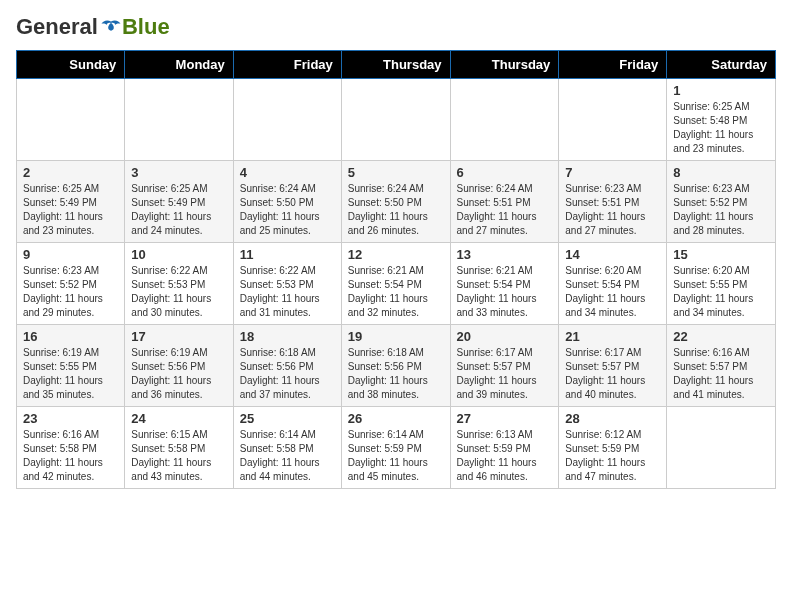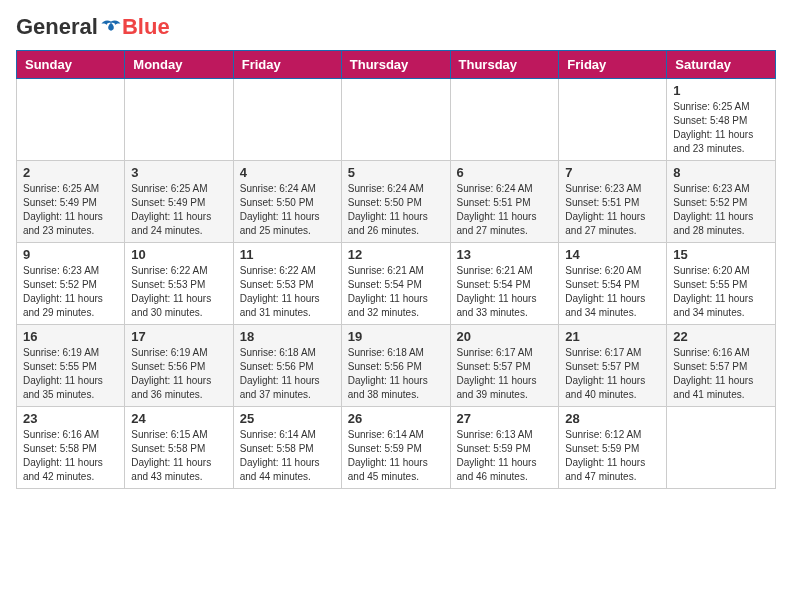--- a/index.html
+++ b/index.html
@@ -24,21 +24,21 @@
     }
     .logo-text {
       display: flex;
       align-items: center;
       font-size: 22px;
       font-weight: bold;
       color: #333;
       line-height: 1;
     }
     .logo-general { color: #333; }
-    .logo-blue { color: #ef4444; }
+    .logo-blue { color: #4d7c0f; }
     .logo-bird {
       width: 22px;
       height: 22px;
       margin-left: 2px;
     }
     .title-block {
       text-align: right;
     }
     .month-title {
       font-size: 36px;
@@ -49,23 +49,23 @@
     .location-title {
       font-size: 16px;
       color: #555;
     }
     .calendar {
       width: 100%;
       border-collapse: collapse;
       border: 1px solid #ccc;
     }
     .calendar th {
-      background-color: #be185d;
+      background-color: #000000;
       color: #fff;
-      text-align: left;
+      text-align: right;
       padding: 6px 8px;
       font-size: 13px;
       font-weight: bold;
       border: 1px solid #1a6ab0;
     }
     .calendar td {
       vertical-align: top;
       width: 110px;
       min-height: 90px;
       padding: 4px 6px;

